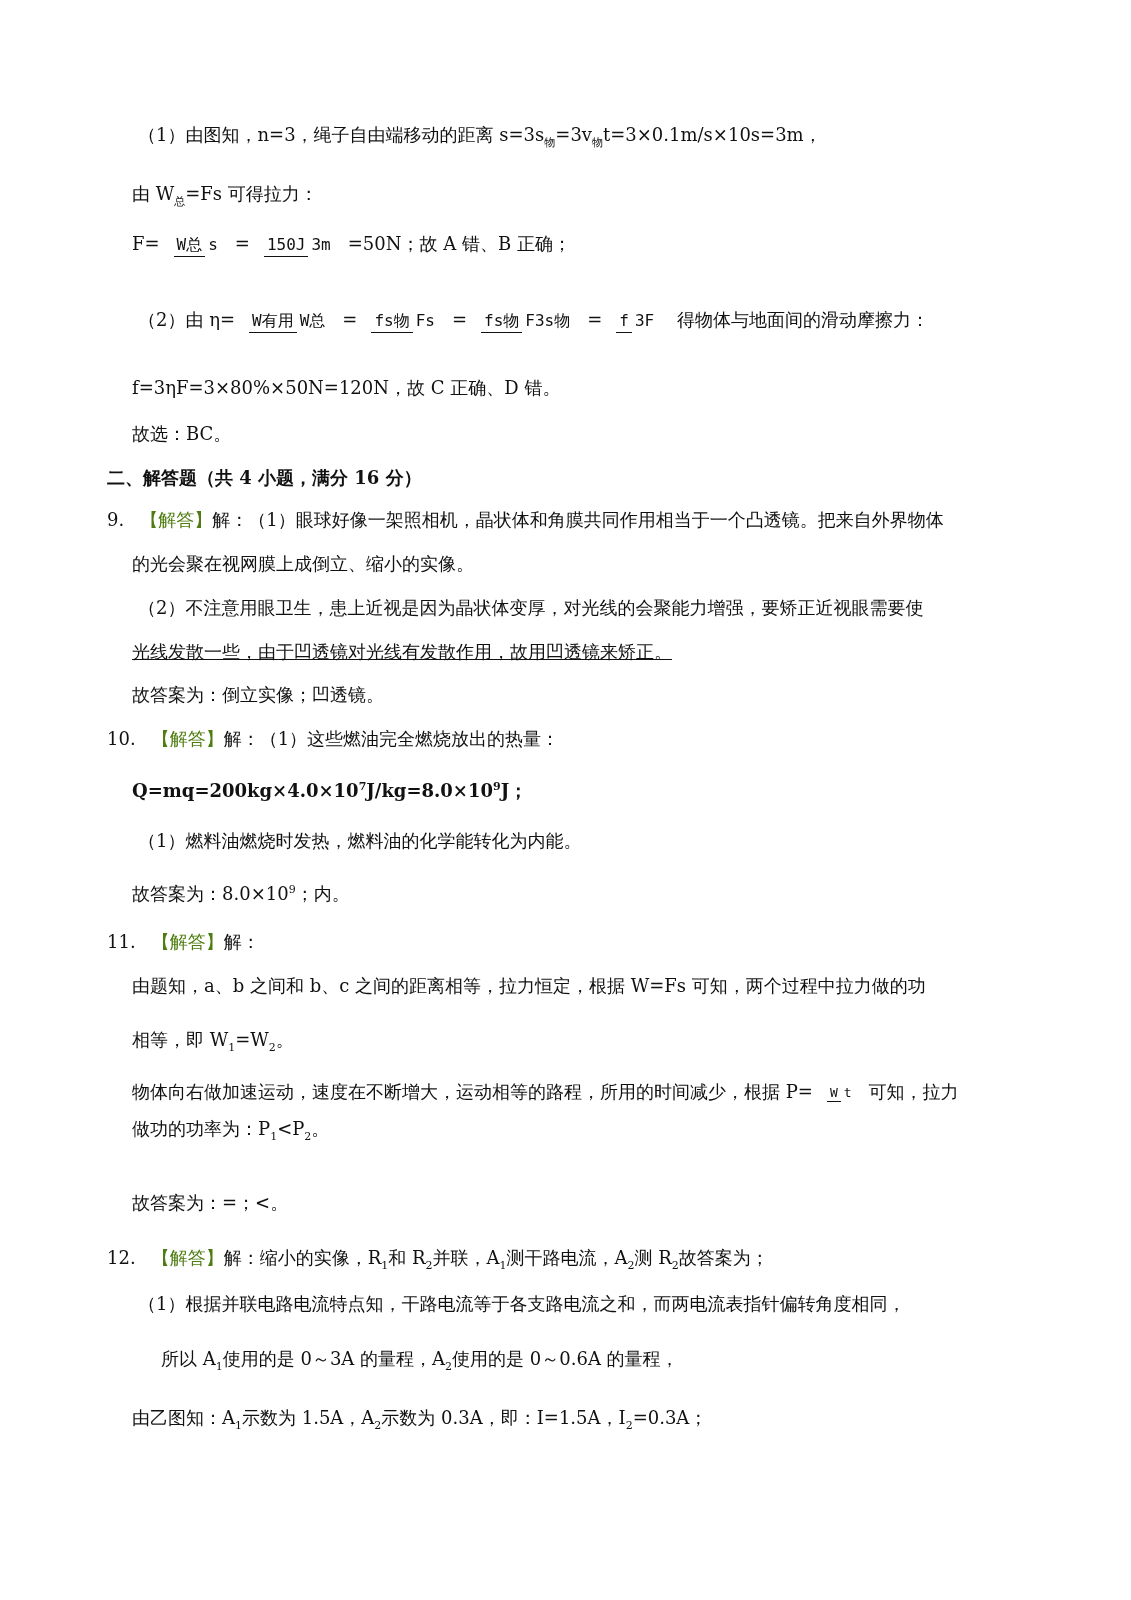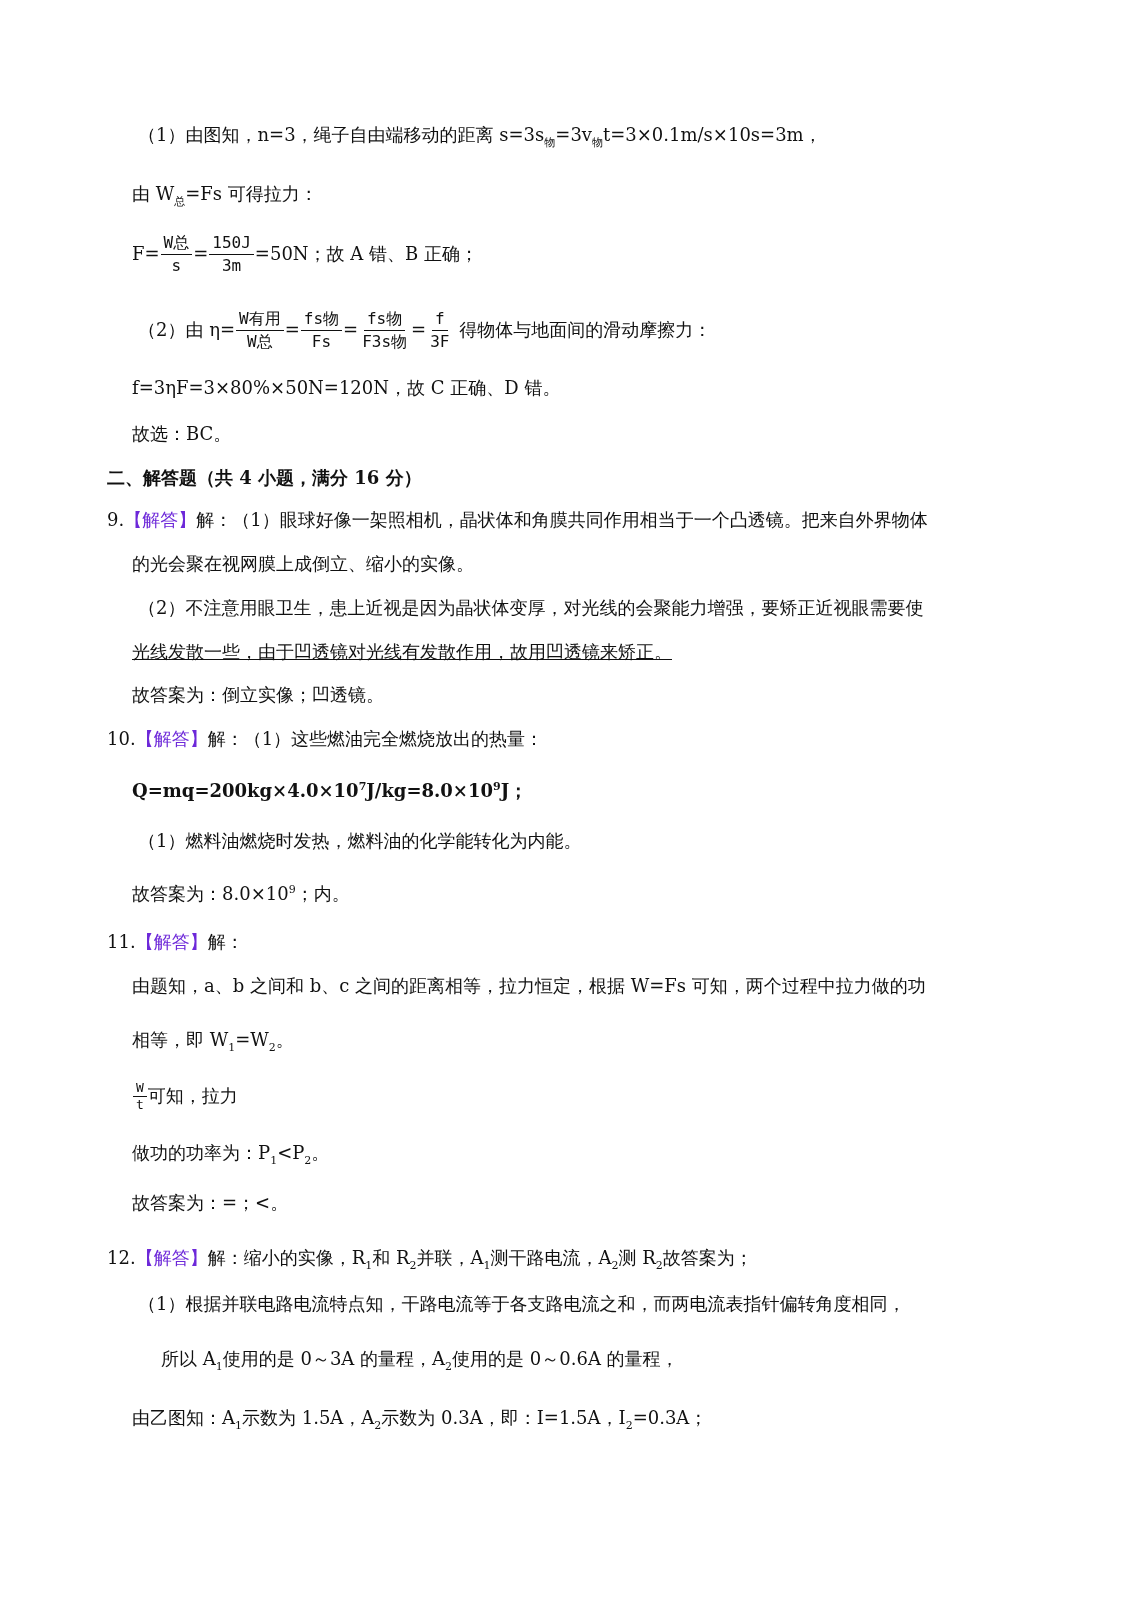--- a/index.html
+++ b/index.html
@@ -11,26 +11,26 @@
     }
     .line {
       position: absolute;
       left: 0;
       white-space: nowrap;
       line-height: 24px;
     }
     .ind1 { left: 138px; }
     .ind0 { left: 132px; }
     .num  { left: 107px; }
-    .tag { color: #6d28d9; }
+    .tag { color: #4d7c0f; margin-left: 16px; }
     .bold { font-weight: bold; }
     sub, sup { font-size: 11px; line-height: 0; }
     .frac {
-      display: inline-flex; flex-direction: column; align-items: center;
-      vertical-align: middle; margin: 0 1px;
+      display: inline-flex; flex-direction: row; align-items: center;
+      vertical-align: middle; margin: 0 14px;
       font-family: "DejaVu Sans Mono", "Liberation Mono", monospace;
       font-size: 16px;
     }
     .frac .n { border-bottom: 1px solid #111; padding: 0 3px; line-height: 22px; }
     .frac .d { padding: 0 3px; line-height: 22px; }
     .frac.small { font-size: 13px; }
     .frac.small .n, .frac.small .d { line-height: 16px; }
   </style>
 </head>
 <body>
@@ -96,26 +96,26 @@
   </div>
 
   <div class="line num" style="top:930px;">
     <span>11.</span><span class="tag">【解答】</span><span>解：</span>
   </div>
   <div class="line ind0" style="top:974px;">由题知，a、b 之间和 b、c 之间的距离相等，拉力恒定，根据 W=Fs 可知，两个过程中拉力做的功</div>
   <div class="line ind0" style="top:1028px;">
     <span>相等，即 W</span><sub>1</sub><span>=W</span><sub>2</sub><span>。</span>
   </div>
   <div class="line ind0" style="top:1080px;">
-    <span class="frac small">
+    <span>物体向右做加速运动，速度在不断增大，运动相等的路程，所用的时间减少，根据 P=</span><span class="frac small">
         <span class="n">W</span>
         <span class="d">t</span>
       </span><span>可知，拉力</span>
   </div>
-  <div class="line ind0" style="top:1141px;">
+  <div class="line ind0" style="top:1117px;">
     <span>做功的功率为：P</span><sub>1</sub><span>&lt;P</span><sub>2</sub><span>。</span>
   </div>
   <div class="line ind0" style="top:1191px;">故答案为：=；&lt;。</div>
 
   <div class="line num" style="top:1246px;">
     <span>12.</span><span class="tag">【解答】</span><span>解：缩小的实像，R</span><sub>1</sub><span>和 R</span><sub>2</sub><span>并联，A</span><sub>1</sub><span>测干路电流，A</span><sub>2</sub><span>测 R</span><sub>2</sub><span>故答案为；</span>
   </div>
   <div class="line ind1" style="top:1292px;">（1）根据并联电路电流特点知，干路电流等于各支路电流之和，而两电流表指针偏转角度相同，</div>
   <div class="line ind0" style="top:1347px;margin-left:29px;">
     <span>所以 A</span><sub>1</sub><span>使用的是 0～3A 的量程，A</span><sub>2</sub><span>使用的是 0～0.6A 的量程，</span>

